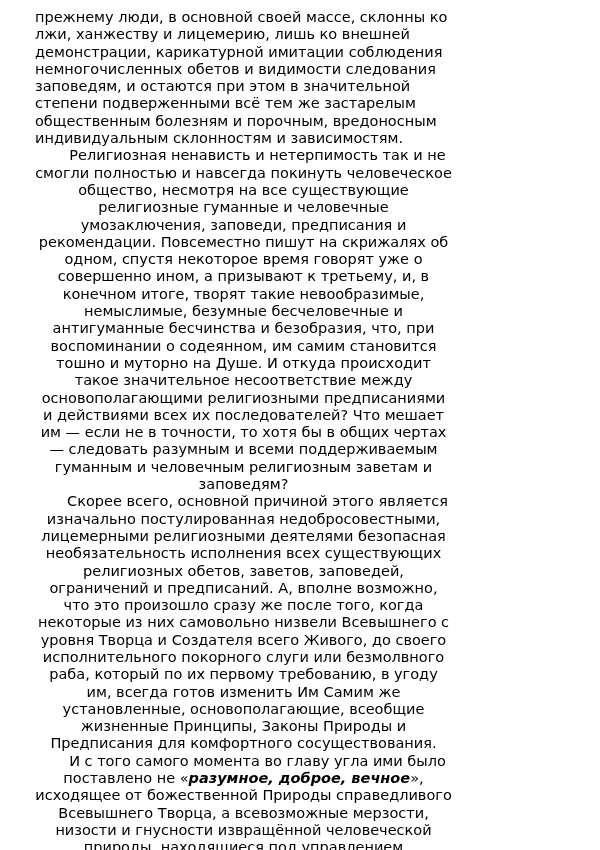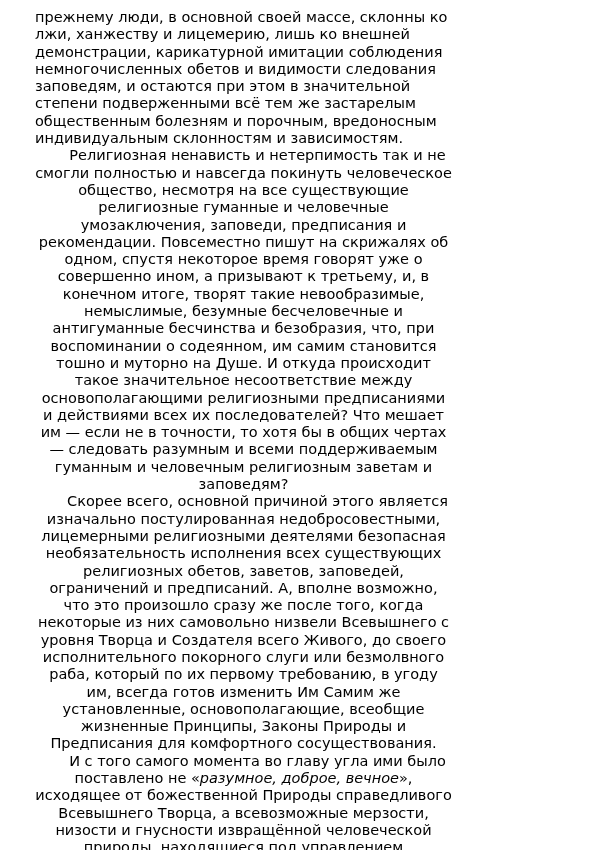--- a/index.html
+++ b/index.html
@@ -29,20 +29,21 @@
     color: #000000;
     text-align: left;
     word-spacing: normal;
   }
   .page p.indent {
     text-indent: 28px;
     text-align: center;
   }
   .page em {
     font-style: italic;
+    font-weight: bold;
   }
 </style>
 </head>
 <body>
 
 <div class="page">
   <div id="text-body">
       <p><span>прежнему люди, в основной своей массе, склонны ко лжи, ханжеству и лицемерию, лишь ко внешней демонстрации, карикатурной имитации соблюдения немногочисленных обетов и видимости следования заповедям, и остаются при этом в значительной степени подверженными всё тем же застарелым общественным болезням и порочным, вредоносным индивидуальным склонностям и зависимостям.</span></p>
       <p class="indent"><span>Религиозная ненависть и нетерпимость так и не смогли полностью и навсегда покинуть человеческое общество, несмотря на все существующие религиозные гуманные и человечные умозаключения, заповеди, предписания и рекомендации. Повсеместно пишут на скрижалях об одном, спустя некоторое время говорят уже о совершенно ином, а призывают к третьему, и, в конечном итоге, творят такие невообразимые, немыслимые, безумные бесчеловечные и антигуманные бесчинства и безобразия, что, при воспоминании о содеянном, им самим становится тошно и муторно на Душе. И откуда происходит такое значительное несоответствие между основополагающими религиозными предписаниями и действиями всех их последователей? Что мешает им — если не в точности, то хотя бы в общих чертах — следовать разумным и всеми поддерживаемым гуманным и человечным религиозным заветам и заповедям?</span></p>
       <p class="indent"><span>Скорее всего, основной причиной этого является изначально постулированная недобросовестными, лицемерными религиозными деятелями безопасная необязательность исполнения всех существующих религиозных обетов, заветов, заповедей, ограничений и предписаний. А, вполне возможно, что это произошло сразу же после того, когда некоторые из них самовольно низвели Всевышнего с уровня Творца и Создателя всего Живого, до своего исполнительного покорного слуги или безмолвного раба, который по их первому требованию, в угоду им, всегда готов изменить Им Самим же установленные, основополагающие, всеобщие жизненные Принципы, Законы Природы и Предписания для комфортного сосуществования.</span></p>

